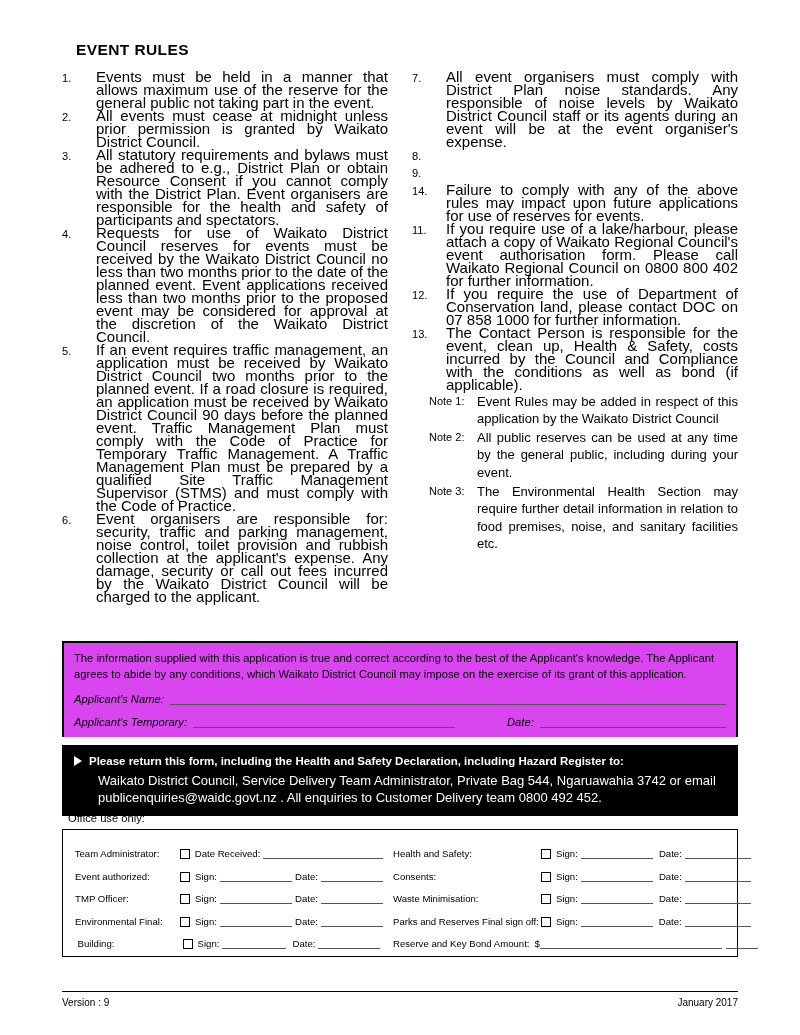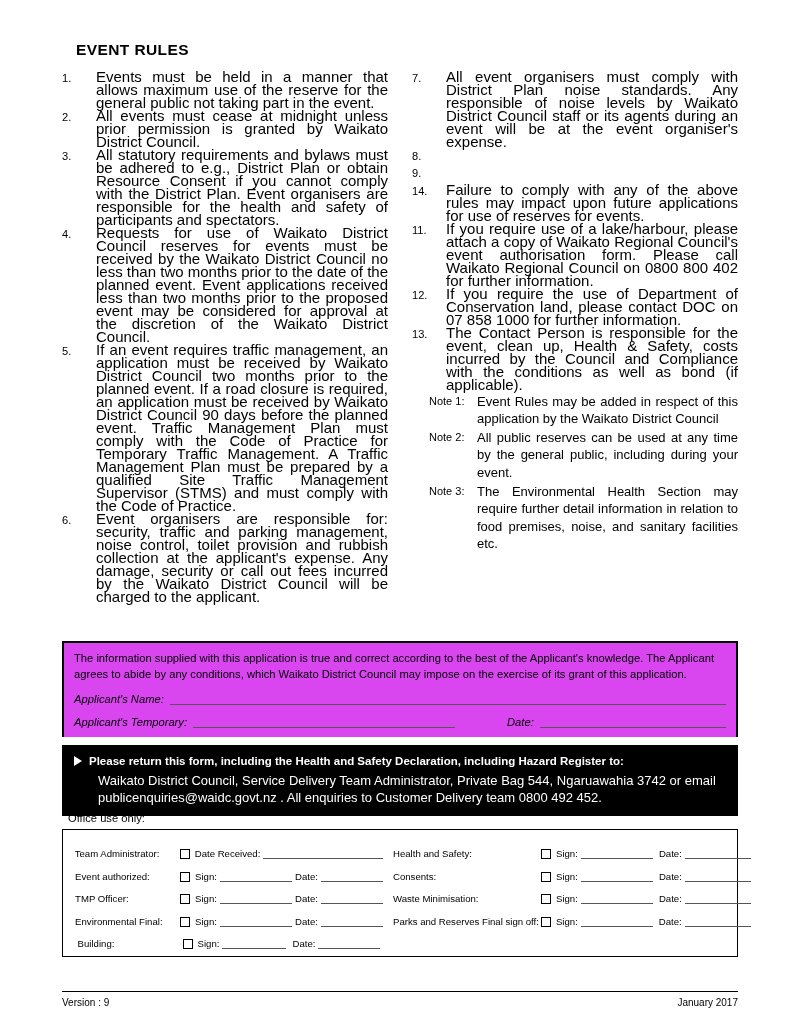--- a/index.html
+++ b/index.html
@@ -393,20 +393,26 @@
         <span class="oline" style="width:66px"></span>
       </div>
       <div class="orow">
         <span class="olbl" style="display:inline-block">Parks and Reserves Final sign off:</span>
         <span class="cbox" style="margin-left:2px"></span>
         <span class="olbl">Sign:</span>
         <span class="oline" style="width:72px"></span>
         <span class="olbl" style="margin-left:6px">Date:</span>
         <span class="oline" style="width:66px"></span>
       </div>
+      <div class="orow">
+        <span class="olbl">Reserve and Key Bond Amount:</span>
+        <span class="olbl" style="margin-left:5px">$</span>
+        <span class="oline" style="width:182px;margin-left:0"></span>
+        <span class="oline" style="width:32px;margin-left:4px"></span>
+      </div>
     </div>
 
   </div>
 
   <div class="footer-rule"></div>
   <div class="footer">
     <span>Version : 9</span>
     <span>January 2017</span>
   </div>
 

